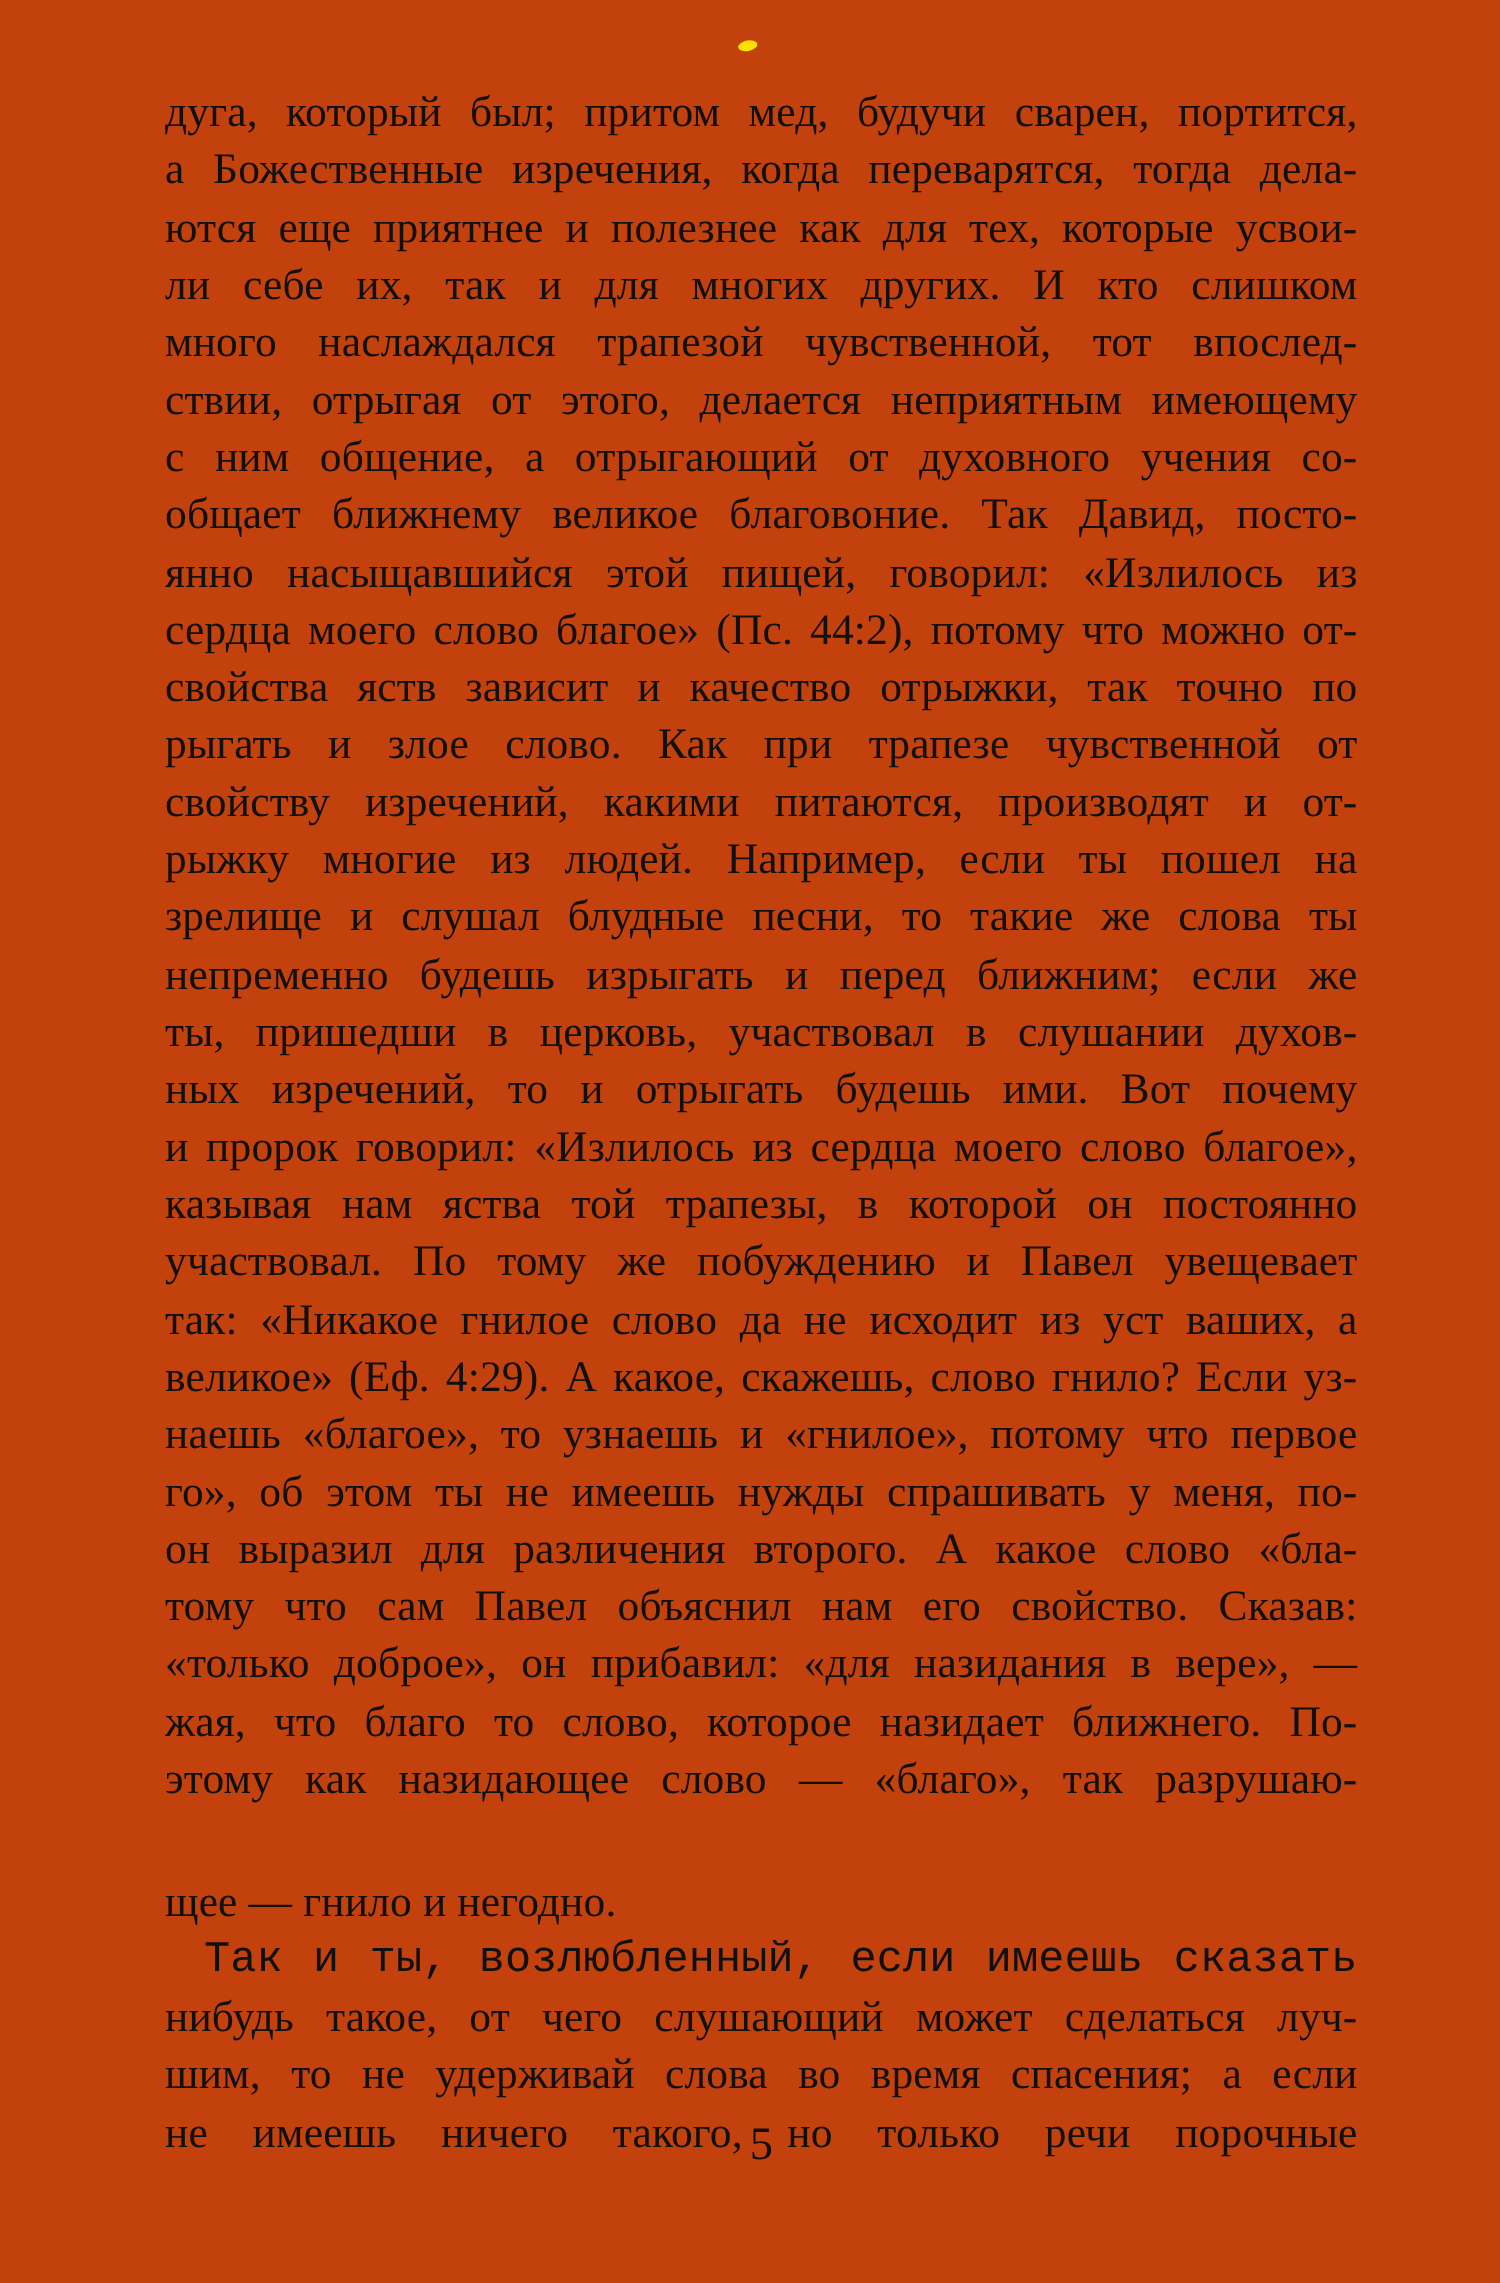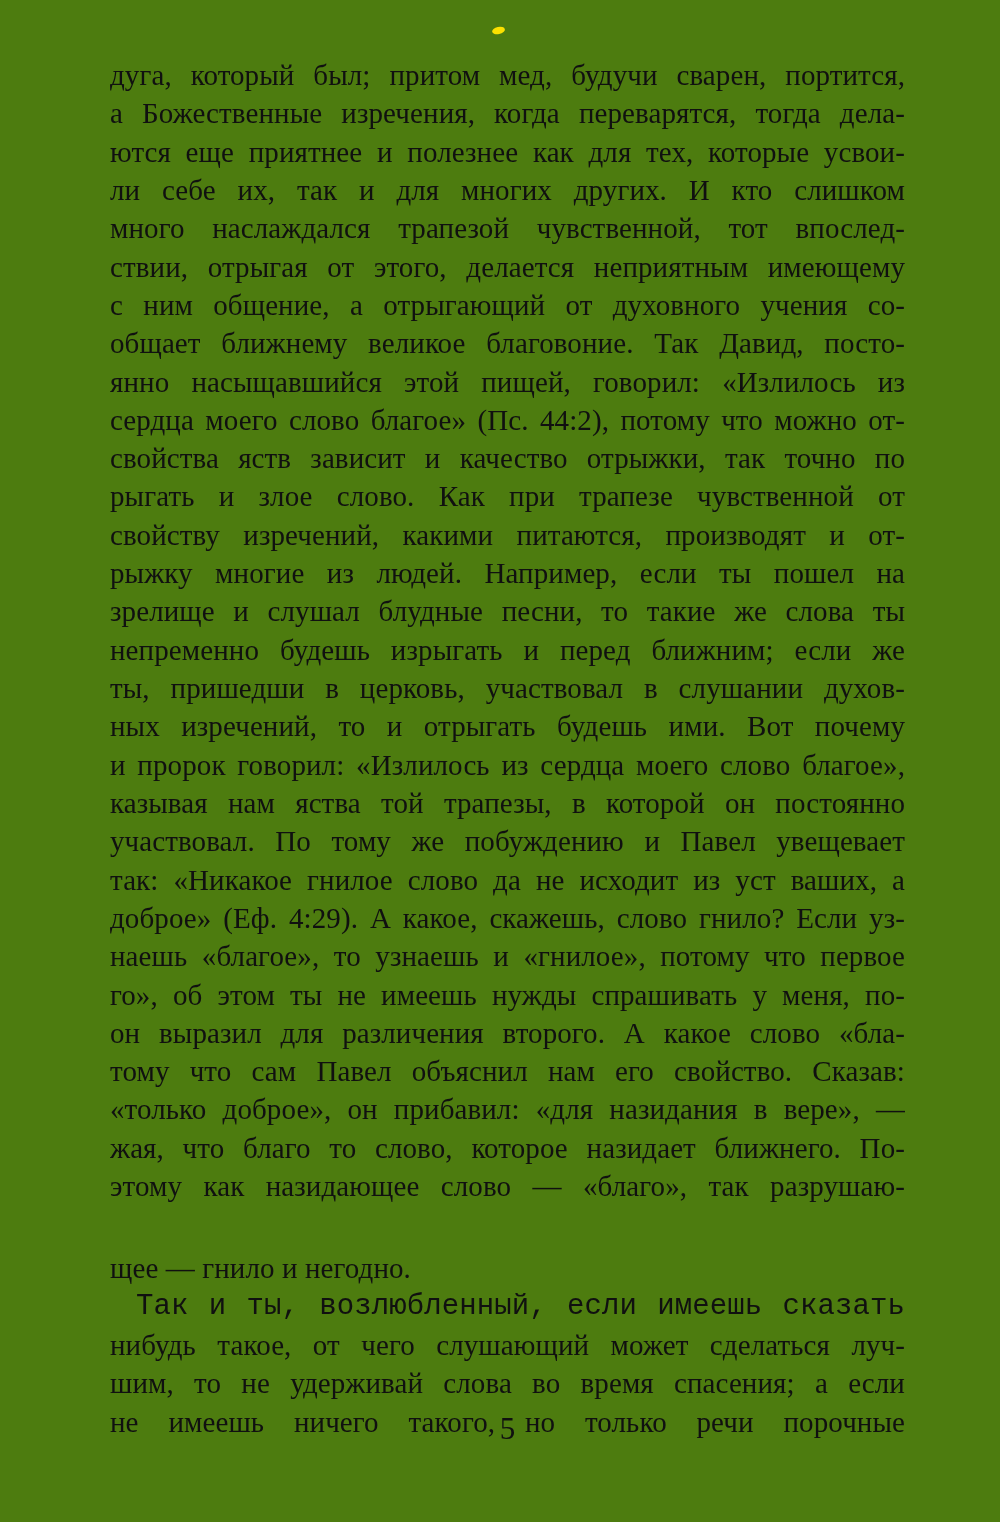--- a/index.html
+++ b/index.html
@@ -59,21 +59,21 @@
     top: 1410px;
     width: 795px;
     text-align: center;
     font-size: 31px;
     line-height: 38px;
   }
 </style>
 </head>
 <body>
 
-<div class="page" style="background: #4d7c0f; color: rgb(16, 16, 16);">
+<div class="page" style="background: #c2410c; color: rgb(16, 16, 16);">
   <div class="speck" style="background: rgb(251, 224, 0);"></div>
   <main class="text-block">
       <div class="line"><span class="rm">дуга, который был; притом мед, будучи сварен, портится,</span></div>
       <div class="line"><span class="rm">а Божественные изречения, когда переварятся, тогда дела-</span></div>
       <div class="line"><span class="rm">ются еще приятнее и полезнее как для тех, которые усвои-</span></div>
       <div class="line"><span class="rm">ли себе их, так и для многих других. И кто слишком</span></div>
       <div class="line"><span class="rm">много наслаждался трапезой чувственной, тот впослед-</span></div>
       <div class="line"><span class="rm">ствии, отрыгая от этого, делается неприятным имеющему</span></div>
       <div class="line"><span class="rm">с ним общение, а отрыгающий от духовного учения со-</span></div>
       <div class="line"><span class="rm">общает ближнему великое благовоние. Так Давид, посто-</span></div>
@@ -84,21 +84,21 @@
       <div class="line"><span class="rm">свойству изречений, какими питаются, производят и от-</span></div>
       <div class="line"><span class="rm">рыжку многие из людей. Например, если ты пошел на</span></div>
       <div class="line"><span class="rm">зрелище и слушал блудные песни, то такие же слова ты</span></div>
       <div class="line"><span class="rm">непременно будешь изрыгать и перед ближним; если же</span></div>
       <div class="line"><span class="rm">ты, пришедши в церковь, участвовал в слушании духов-</span></div>
       <div class="line"><span class="rm">ных изречений, то и отрыгать будешь ими. Вот почему</span></div>
       <div class="line"><span class="rm">и пророк говорил: </span><span class="it">«Излилось из сердца моего слово благое»</span><span class="rm">, по-</span></div>
       <div class="line"><span class="rm">казывая нам яства той трапезы, в которой он постоянно</span></div>
       <div class="line"><span class="rm">участвовал. По тому же побуждению и Павел увещевает</span></div>
       <div class="line"><span class="rm">так: </span><span class="it">«Никакое гнилое слово да не исходит из уст ваших, а только</span></div>
-      <div class="line"><span class="it">доброе»</span><span class="rm"> (Еф. 4:29). А какое, скажешь, слово гнило? Если уз-</span></div>
+      <div class="line"><span class="it">великое»</span><span class="rm"> (Еф. 4:29). А какое, скажешь, слово гнило? Если уз-</span></div>
       <div class="line"><span class="rm">наешь </span><span class="it">«благое»</span><span class="rm">, то узнаешь и </span><span class="it">«гнилое»</span><span class="rm">, потому что первое</span></div>
       <div class="line"><span class="it">го»</span><span class="rm">, об этом ты не имеешь нужды спрашивать у меня, по-</span></div>
       <div class="line"><span class="rm">он выразил для различения второго. А какое слово </span><span class="it">«бла-</span></div>
       <div class="line"><span class="rm">тому что сам Павел объяснил нам его свойство. Сказав:</span></div>
       <div class="line"><span class="it">«только доброе»</span><span class="rm">, он прибавил: </span><span class="it">«для назидания в вере»</span><span class="rm">, — выра-</span></div>
       <div class="line"><span class="rm">жая, что благо то слово, которое назидает ближнего. По-</span></div>
       <div class="line"><span class="rm">этому как назидающее слово — </span><span class="it">«благо»</span><span class="rm">, так разрушаю-</span></div>
       <div class="line para-end"><span class="rm">щее — гнило и негодно.</span></div>
       <div class="line indent"><span class="rm">Так и ты, возлюбленный, если имеешь сказать что-</span></div>
       <div class="line"><span class="rm">нибудь такое, от чего слушающий может сделаться луч-</span></div>

